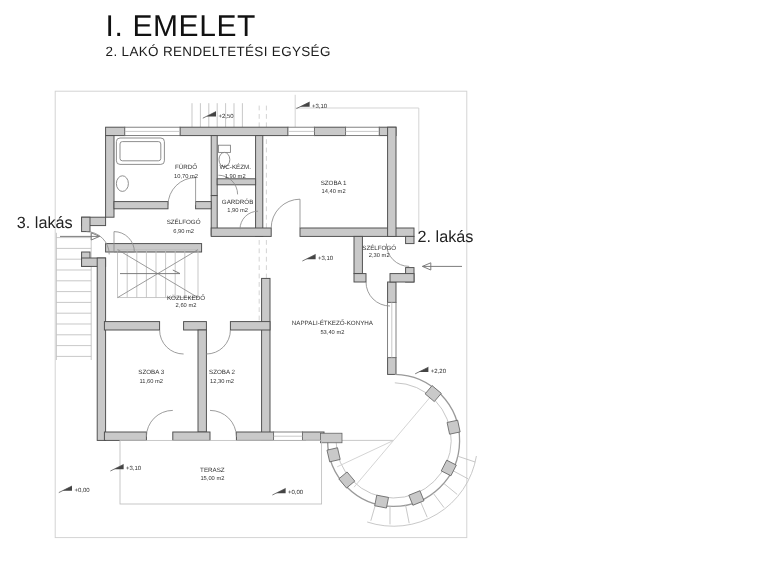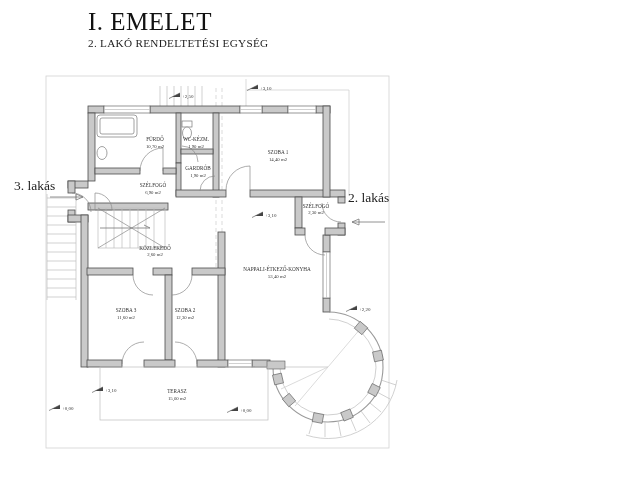--- a/index.html
+++ b/index.html
@@ -1,17 +1,17 @@
 <!DOCTYPE html>
 <html><head>
 <meta charset="utf-8">
 <style>
   html,body{margin:0;padding:0;background:#fff;}
   #stage{position:relative;width:524px;height:480px;background:#ffffff;overflow:hidden;
-         font-family:Liberation Serif, serif;}
+         font-family:Liberation Sans, sans-serif;}
   svg{display:block;}
   .title{font-size:25px;fill:#111;letter-spacing:.5px;}
   .subtitle{font-size:11.2px;fill:#1c1c1c;letter-spacing:.3px;}
   .unit{font-size:13.5px;fill:#222;}
   .rname{font-size:5.2px;fill:#333;text-anchor:middle;}
   .rarea{font-size:4.8px;fill:#333;text-anchor:middle;}
   .lvl{font-size:5px;fill:#333;}
   .wall{fill:#c9c9c9;stroke:#4d4d4d;stroke-width:.8;}
   .win{fill:#ffffff;stroke:#6a6a6a;stroke-width:.7;}
   .thin{stroke:#d2d2d2;stroke-width:.8;fill:none;}

